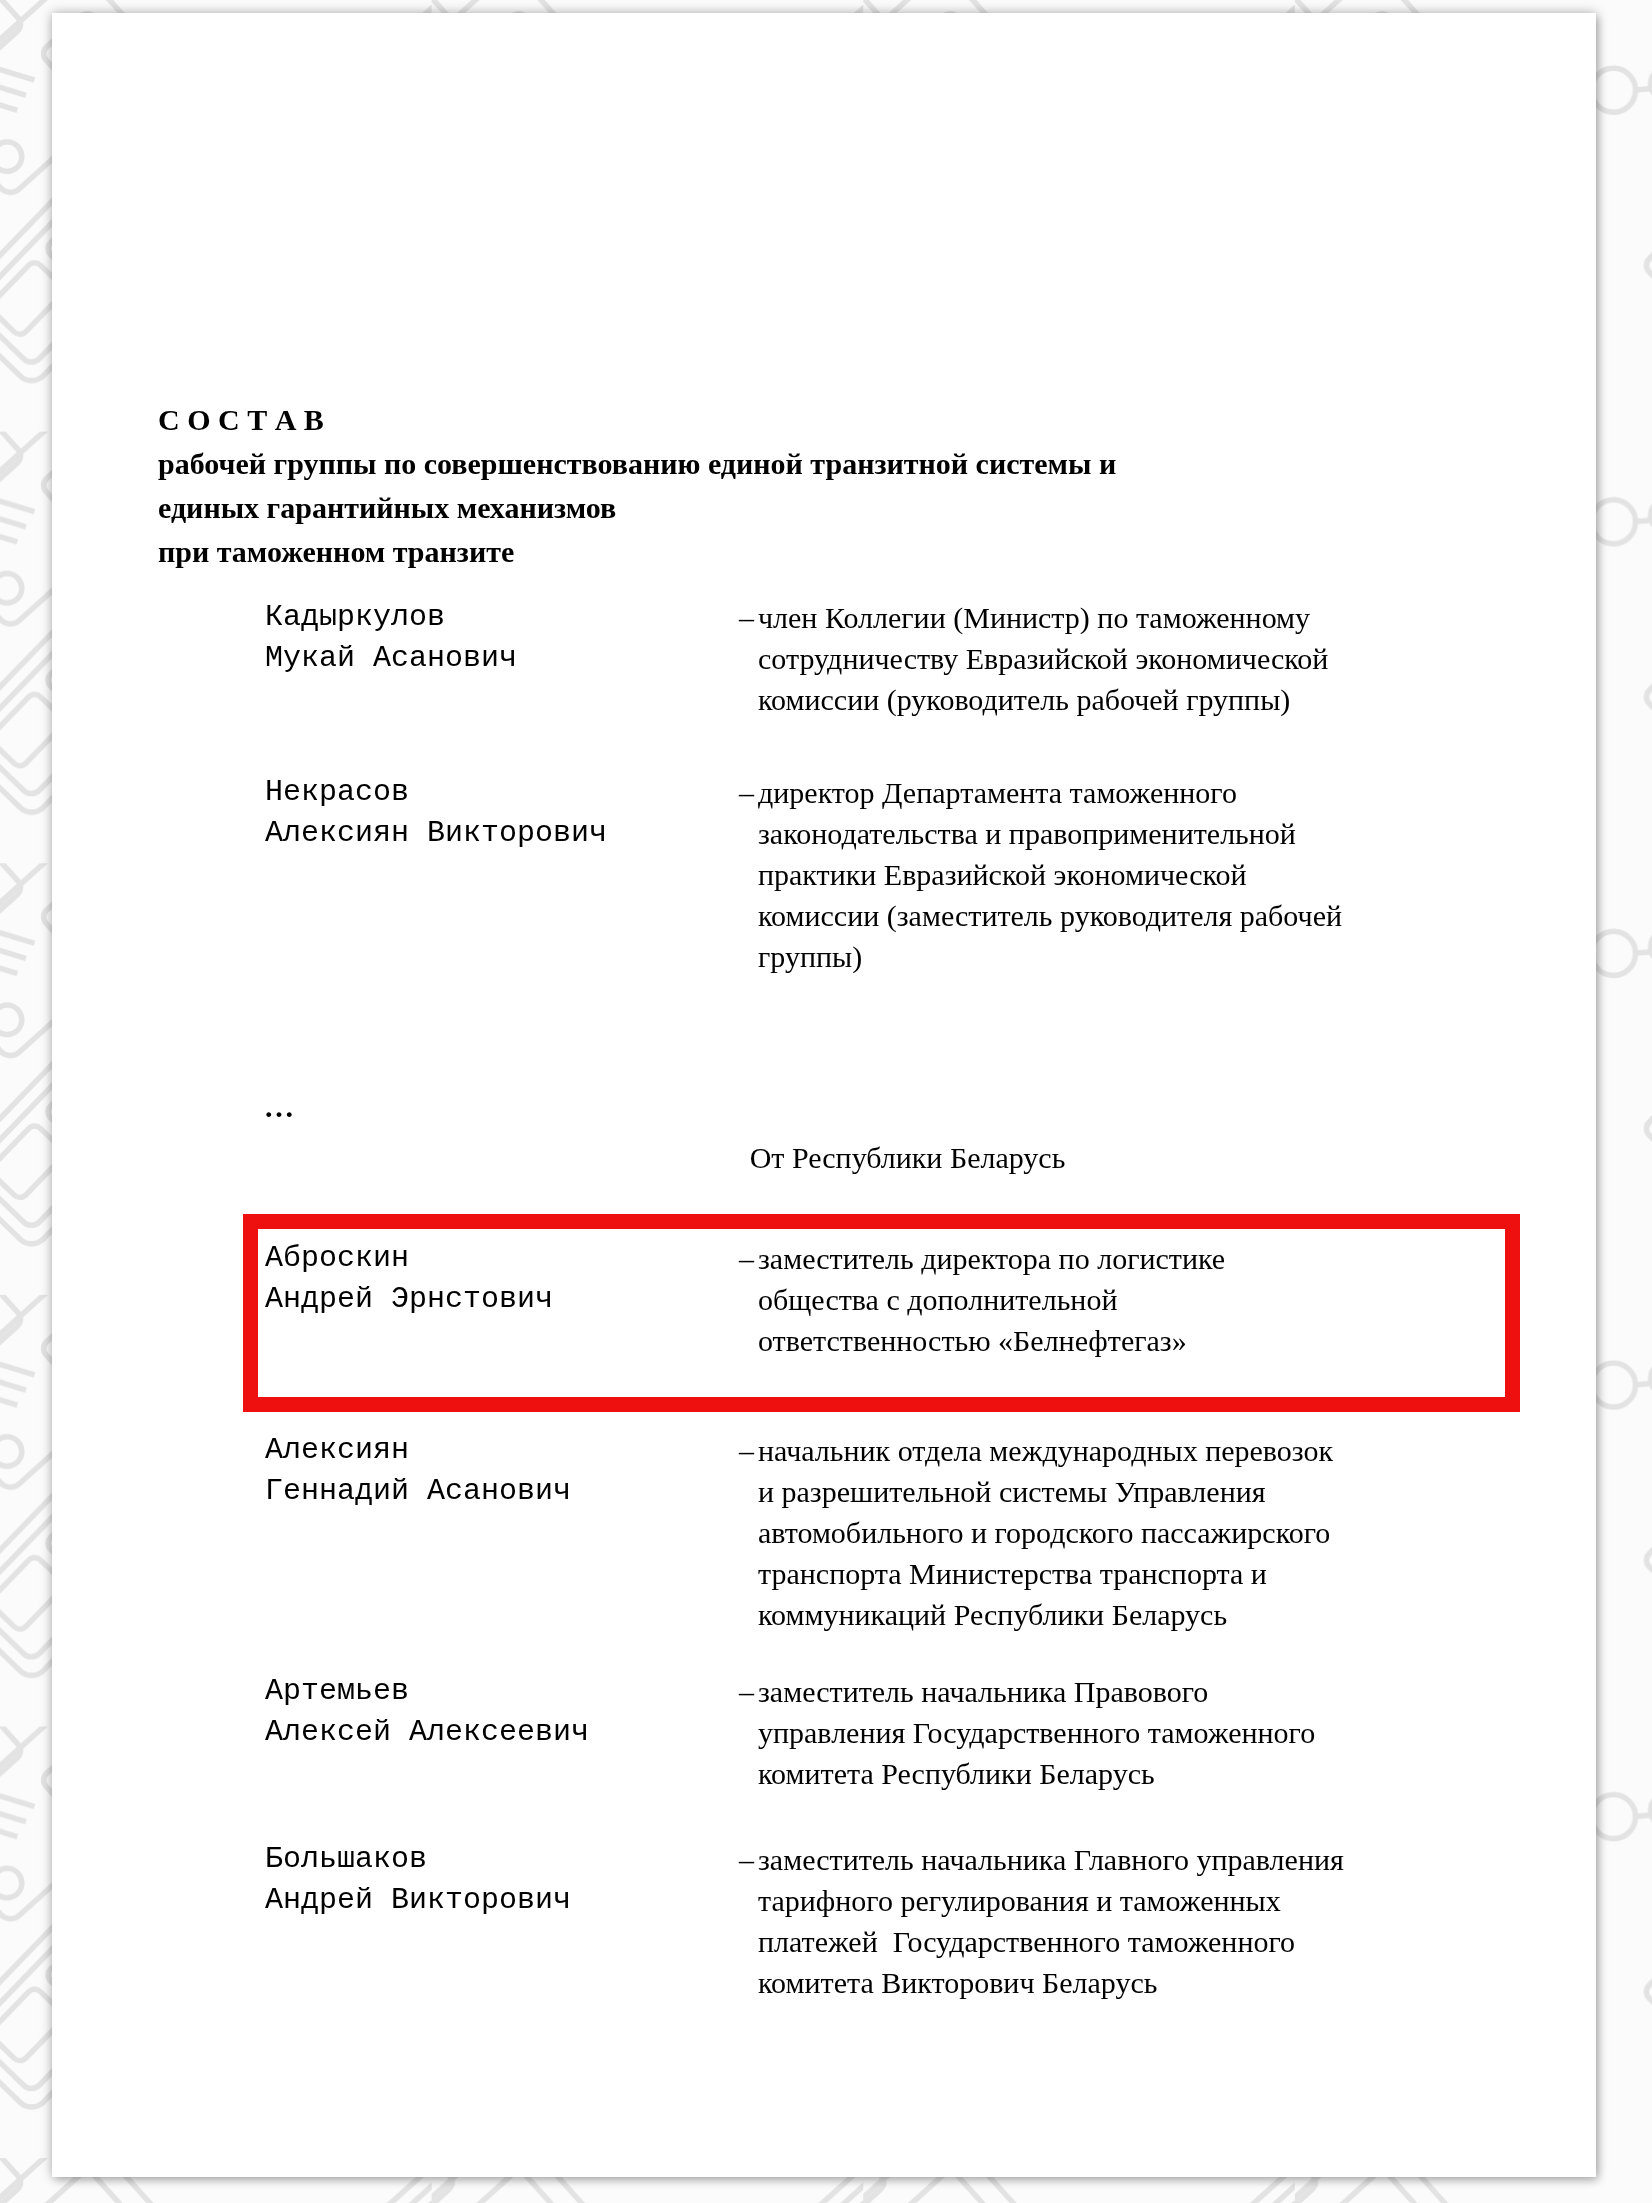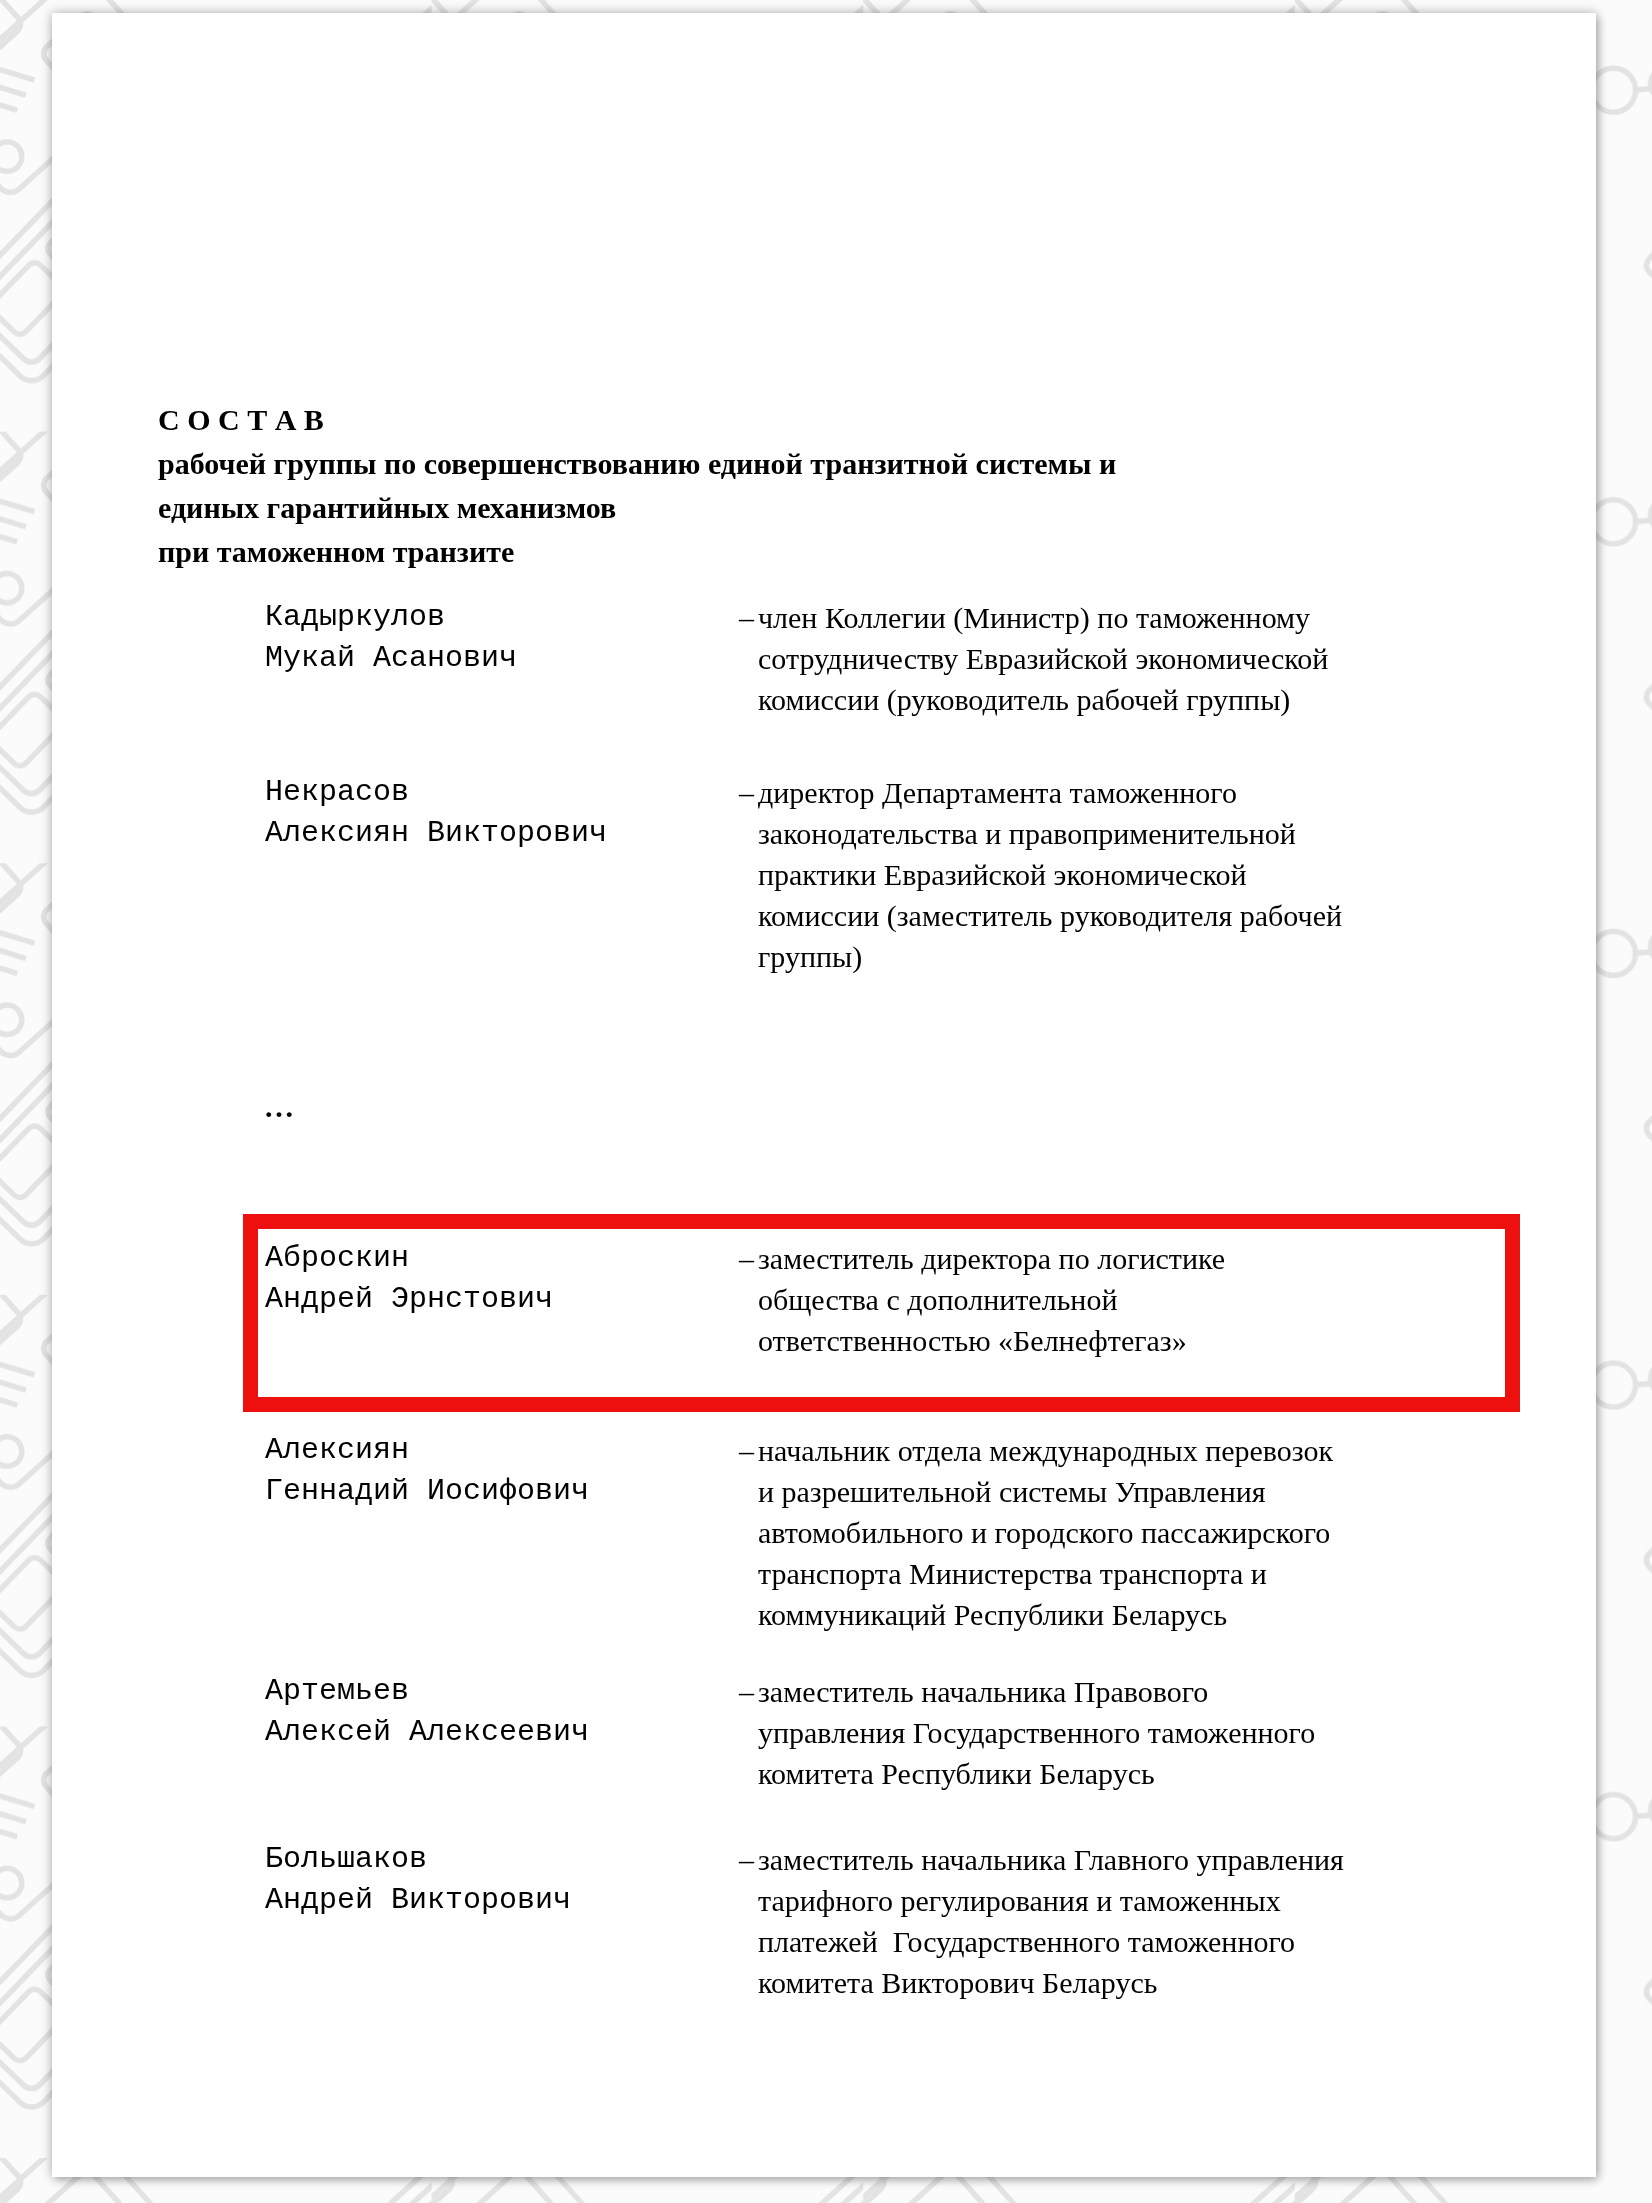--- a/index.html
+++ b/index.html
@@ -112,35 +112,36 @@
     <div class="cell cell-dash">–</div>
     <div class="cell cell-role">директор Департамента таможенного
 законодательства и правоприменительной
 практики Евразийской экономической
 комиссии (заместитель руководителя рабочей
 группы)</div>
   </div>
 
   <div class="ellipsis-row">...</div>
 
+  <div class="section-heading">От Республики Беларусь</div>
 
   <div class="highlight-box" style="border-color: rgb(238, 15, 15);"></div>
 
   <div class="member-row" style="top:1225px">
     <div class="cell cell-name">Аброскин
 Андрей Эрнстович</div>
     <div class="cell cell-dash">–</div>
     <div class="cell cell-role">заместитель директора по логистике
 общества с дополнительной
 ответственностью «Белнефтегаз»</div>
   </div>
 
   <div class="member-row" style="top:1417px">
     <div class="cell cell-name">Алексиян
-Геннадий Иосифович</div>
+Геннадий Асанович</div>
     <div class="cell cell-dash">–</div>
     <div class="cell cell-role">начальник отдела международных перевозок
 и разрешительной системы Управления
 автомобильного и городского пассажирского
 транспорта Министерства транспорта и
 коммуникаций Республики Беларусь</div>
   </div>
 
   <div class="member-row" style="top:1658px">
     <div class="cell cell-name">Артемьев

